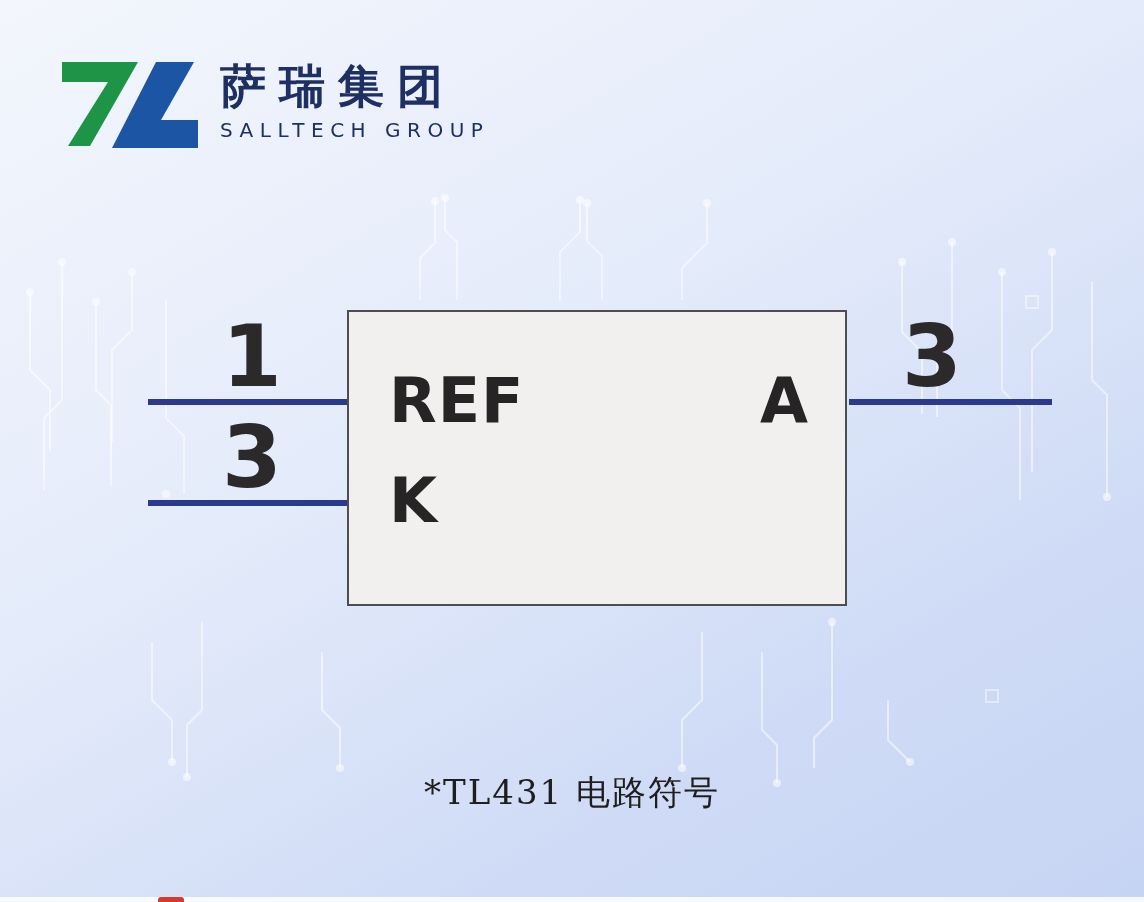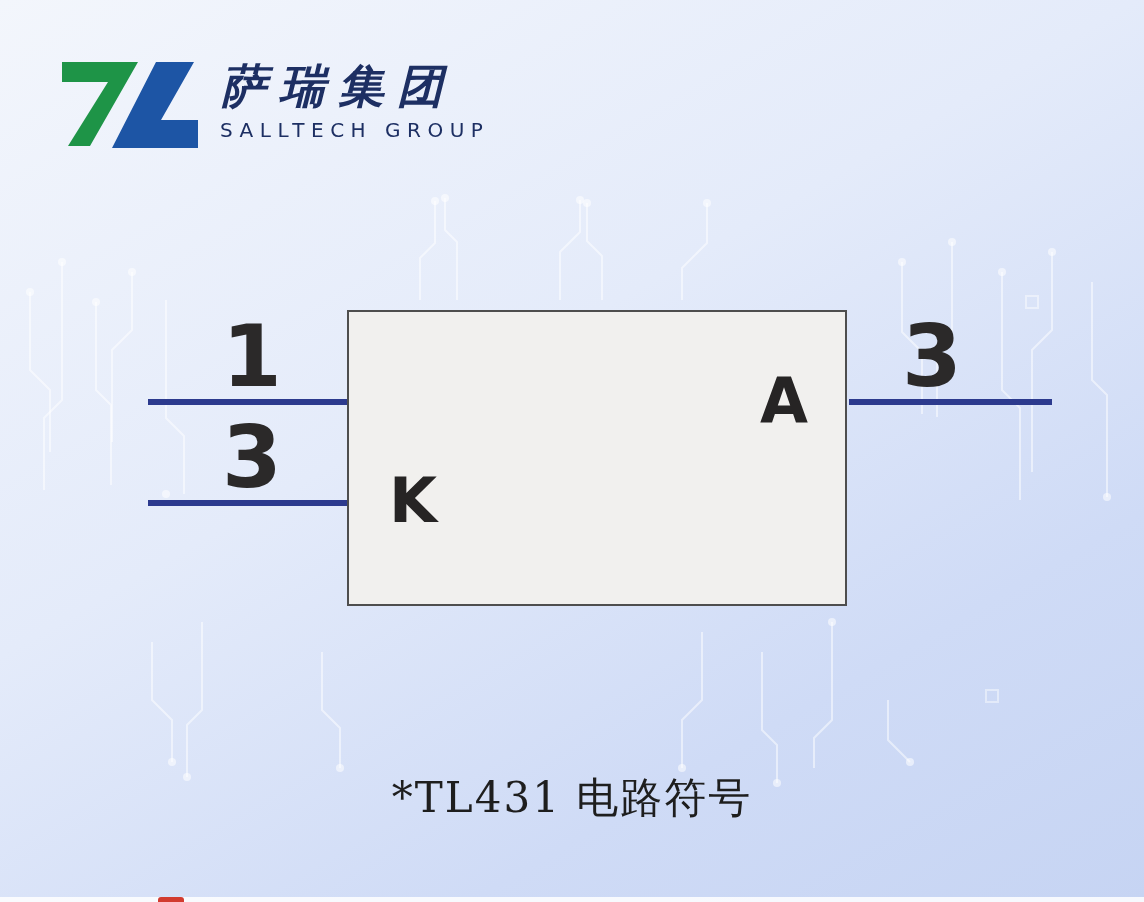--- a/index.html
+++ b/index.html
@@ -9,21 +9,21 @@
     font-family:"DejaVu Sans","Liberation Sans",sans-serif;
   }
   .circuit-bg{position:absolute;left:0;top:0;width:1144px;height:902px;pointer-events:none;}
 
   
   .logo{position:absolute;left:60px;top:60px;display:flex;align-items:flex-start;}
   .logo-mark{width:138px;height:88px;flex:0 0 auto;}
   .logo-text{margin-left:22px;color:#1d2f63;}
   .logo-cn{
     font-family:"DejaVu Serif","Liberation Serif",serif;
-    font-size:46px;letter-spacing:13px;line-height:1.15;white-space:nowrap;font-weight:600;font-style:italic;
+    font-size:46px;letter-spacing:13px;line-height:1.15;white-space:nowrap;font-weight:600;
   }
   .logo-en{font-size:20px;letter-spacing:6.5px;margin-top:5px;font-weight:500;}
 
   
   .ic-box{
     position:absolute;left:347px;top:310px;width:500px;height:296px;
     background:#f1f0ee;border:2px solid #4e4e4e;box-sizing:border-box;
   }
   .ic-label{position:absolute;font-size:62px;font-weight:800;color:#262424;letter-spacing:1px;line-height:1;}
   .ic-ref{left:40px;top:58px;}
@@ -39,21 +39,21 @@
     position:absolute;width:100px;text-align:center;
     font-size:86px;font-weight:800;color:#2b2929;line-height:1;
   }
   .pin-left-top{left:202px;top:313px;}
   .pin-left-bottom{left:202px;top:414px;}
   .pin-right{left:882px;top:313px;}
 
   .caption{
     position:absolute;left:0;top:770px;width:100%;text-align:center;
     font-family:"DejaVu Serif","Liberation Serif",serif;
-    font-size:42px;color:#1e1e1e;letter-spacing:2px;
+    font-size:34px;color:#1e1e1e;letter-spacing:2px;
   }
 
   .bottom-strip{position:absolute;left:0;bottom:0;width:100%;height:5px;background:rgba(255,255,255,0.85);}
   .red-artifact{position:absolute;left:158px;bottom:0;width:26px;height:5px;background:#d23b2f;border-radius:3px 3px 0 0;}
 </style>
 </head>
 <body>
 
 <div class="stage">
 
@@ -124,20 +124,21 @@
 
   <div class="wire wire-left-top"></div>
   <div class="wire wire-left-bottom"></div>
   <div class="wire wire-right"></div>
 
   <div class="pin-num pin-left-top">1</div>
   <div class="pin-num pin-left-bottom">3</div>
   <div class="pin-num pin-right">3</div>
 
   <div class="ic-box">
+    <div class="ic-label ic-ref">REF</div>
     <div class="ic-label ic-k">K</div>
     <div class="ic-label ic-a">A</div>
   </div>
 
   <div class="caption">*TL431 电路符号</div>
 
   <div class="bottom-strip"></div>
   <div class="red-artifact"></div>
 </div>
 

